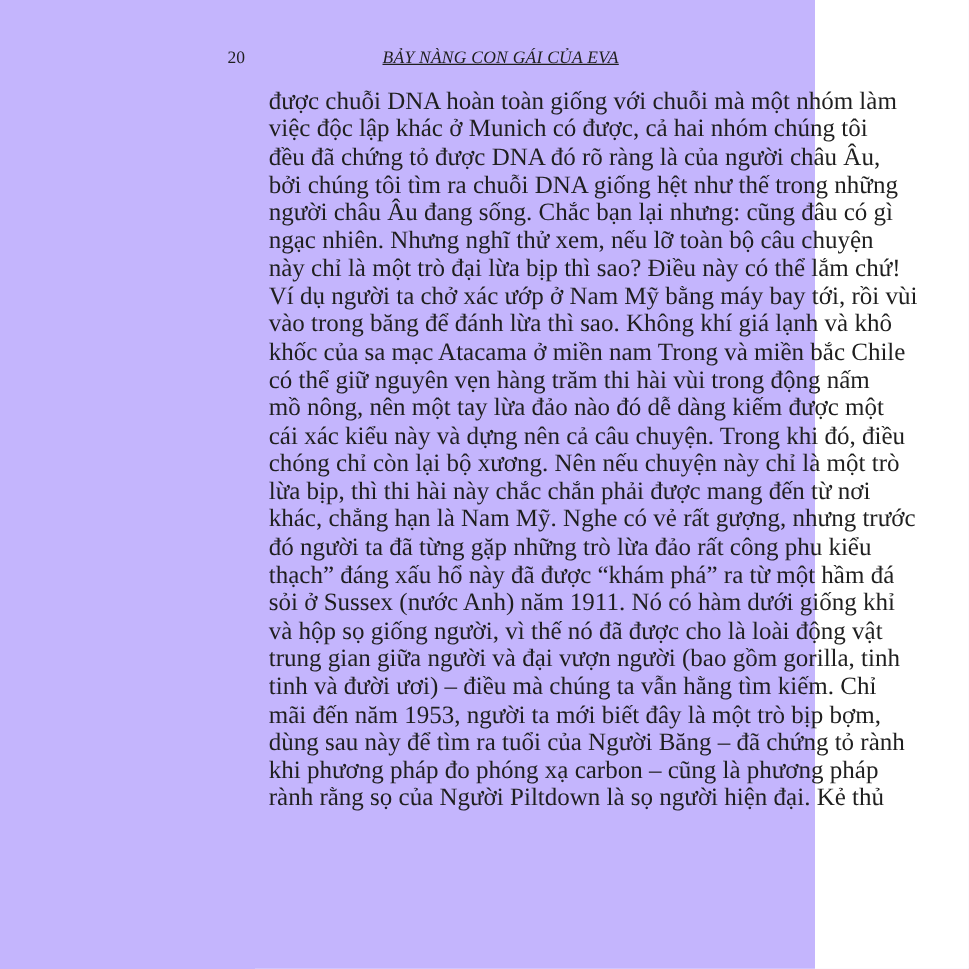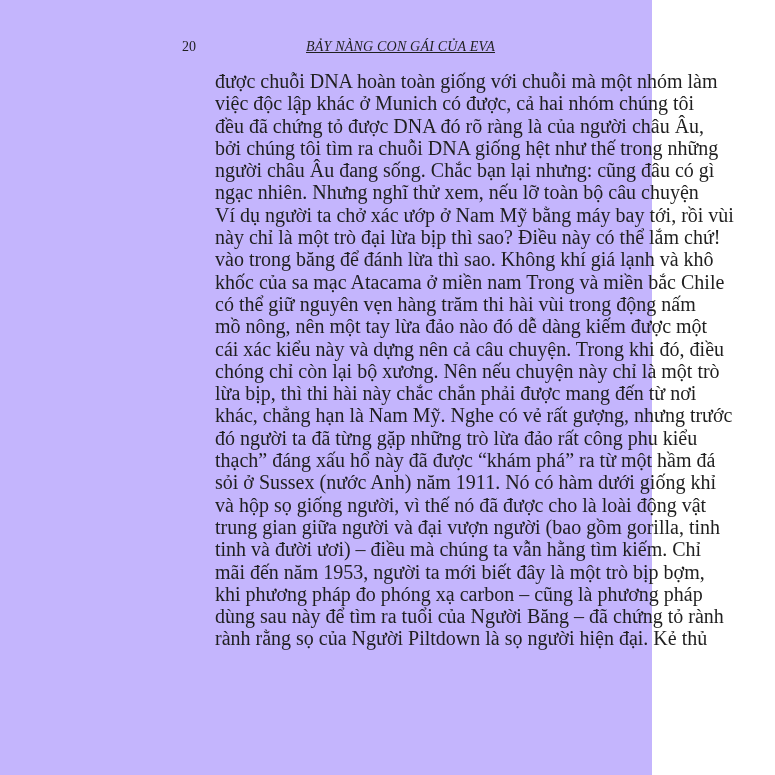--- a/index.html
+++ b/index.html
@@ -75,34 +75,34 @@
     <span class="book-title">BẢY NÀNG CON GÁI CỦA EVA</span>
   </div>
 
   <div class="body-text">
     <span class="line">được chuỗi DNA hoàn toàn giống với chuỗi mà một nhóm làm</span>
     <span class="line">việc độc lập khác ở Munich có được, cả hai nhóm chúng tôi</span>
     <span class="line">đều đã chứng tỏ được DNA đó rõ ràng là của người châu Âu,</span>
     <span class="line">bởi chúng tôi tìm ra chuỗi DNA giống hệt như thế trong những</span>
     <span class="line">người châu Âu đang sống. Chắc bạn lại nhưng: cũng đâu có gì</span>
     <span class="line">ngạc nhiên. Nhưng nghĩ thử xem, nếu lỡ toàn bộ câu chuyện</span>
+    <span class="line">này chỉ là một trò đại lừa bịp thì sao? Điều này có thể lắm chứ!</span>
     <span class="line">Ví dụ người ta chở xác ướp ở Nam Mỹ bằng máy bay tới, rồi vùi</span>
-    <span class="line">này chỉ là một trò đại lừa bịp thì sao? Điều này có thể lắm chứ!</span>
     <span class="line">vào trong băng để đánh lừa thì sao. Không khí giá lạnh và khô</span>
     <span class="line">khốc của sa mạc Atacama ở miền nam Trong và miền bắc Chile</span>
     <span class="line">có thể giữ nguyên vẹn hàng trăm thi hài vùi trong động nấm</span>
     <span class="line">mồ nông, nên một tay lừa đảo nào đó dễ dàng kiếm được một</span>
     <span class="line">cái xác kiểu này và dựng nên cả câu chuyện. Trong khi đó, điều</span>
     <span class="line">chóng chỉ còn lại bộ xương. Nên nếu chuyện này chỉ là một trò</span>
     <span class="line">lừa bịp, thì thi hài này chắc chắn phải được mang đến từ nơi</span>
     <span class="line">khác, chẳng hạn là Nam Mỹ. Nghe có vẻ rất gượng, nhưng trước</span>
     <span class="line">đó người ta đã từng gặp những trò lừa đảo rất công phu kiểu</span>
     <span class="line">thạch” đáng xấu hổ này đã được “khám phá” ra từ một hầm đá</span>
     <span class="line">sỏi ở Sussex (nước Anh) năm 1911. Nó có hàm dưới giống khỉ</span>
     <span class="line">và hộp sọ giống người, vì thế nó đã được cho là loài động vật</span>
     <span class="line">trung gian giữa người và đại vượn người (bao gồm gorilla, tinh</span>
     <span class="line">tinh và đười ươi) – điều mà chúng ta vẫn hằng tìm kiếm. Chỉ</span>
     <span class="line">mãi đến năm 1953, người ta mới biết đây là một trò bịp bợm,</span>
+    <span class="line">dùng sau này để tìm ra tuổi của Người Băng – đã chứng tỏ rành</span>
     <span class="line">khi phương pháp đo phóng xạ carbon – cũng là phương pháp</span>
-    <span class="line">dùng sau này để tìm ra tuổi của Người Băng – đã chứng tỏ rành</span>
     <span class="line last">rành rằng sọ của Người Piltdown là sọ người hiện đại. Kẻ thủ</span>
   </div>
 </div>
 
 </body></html>

